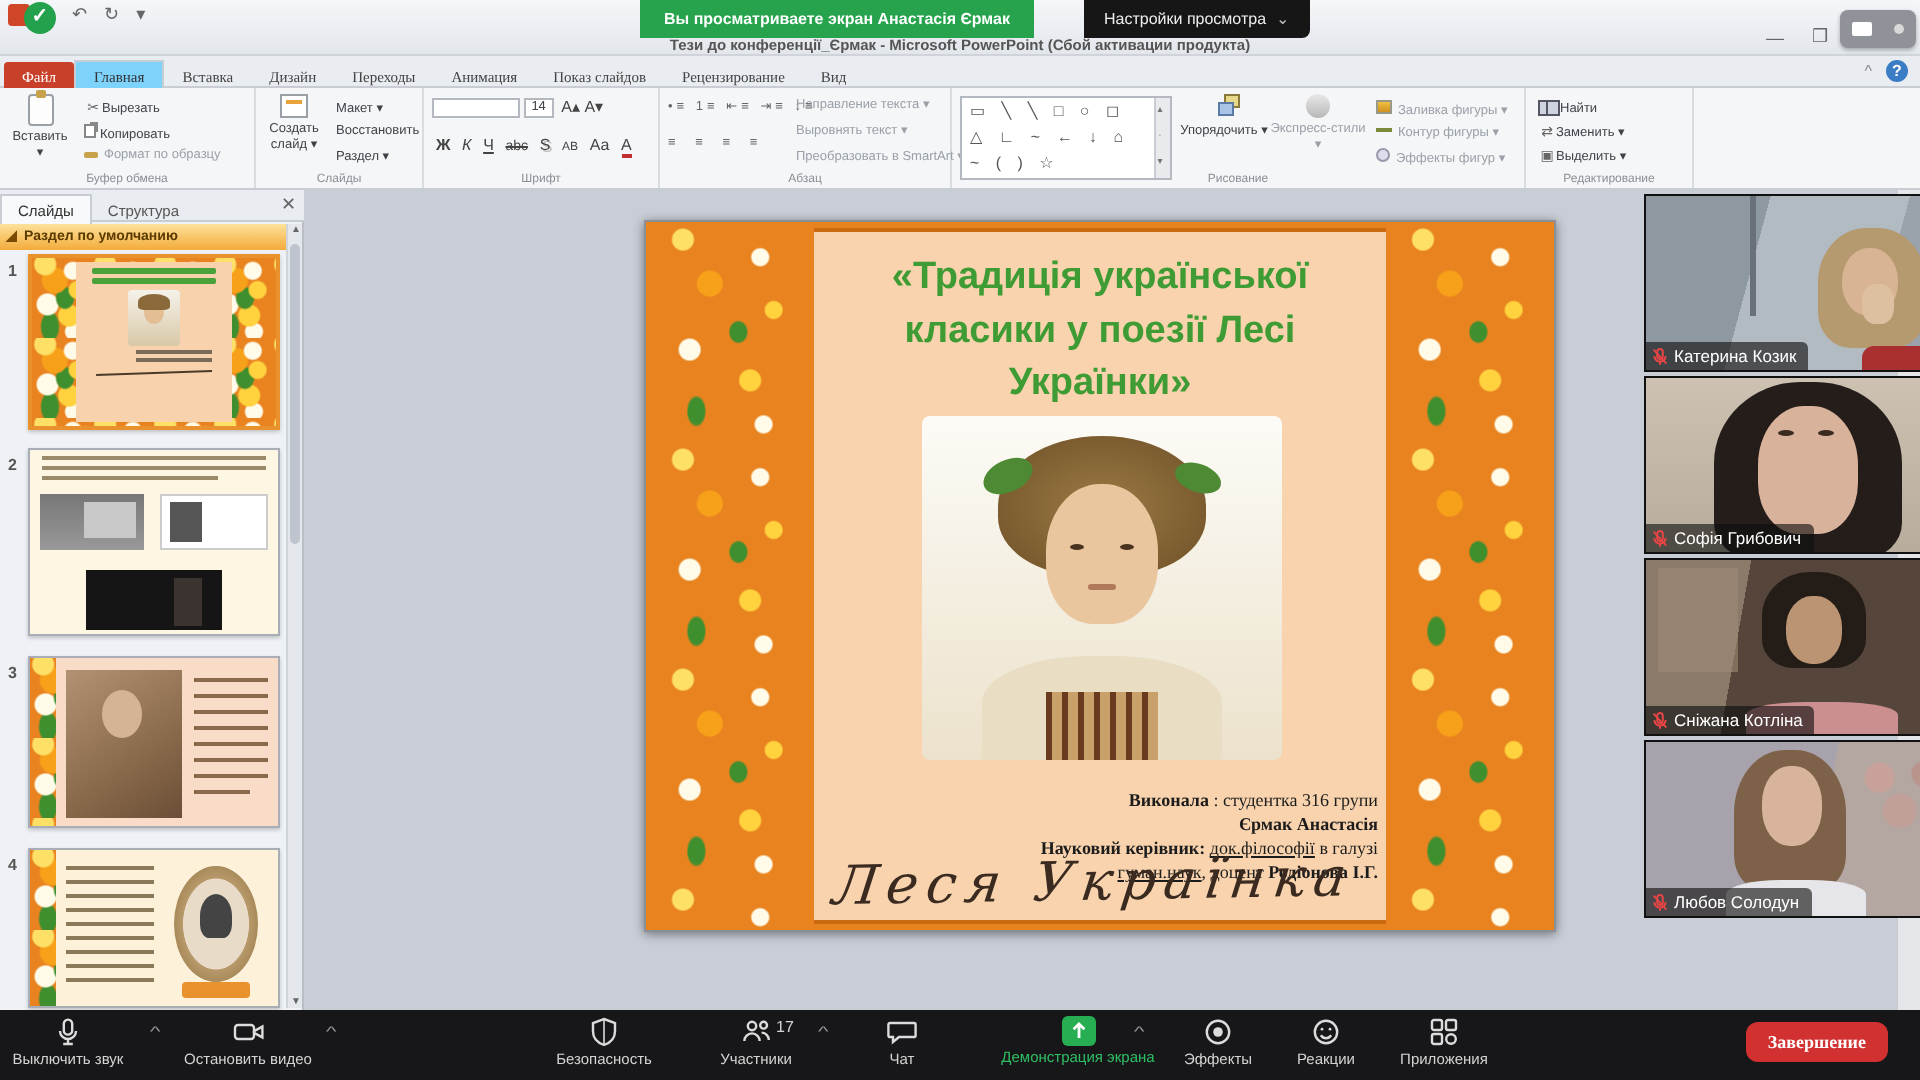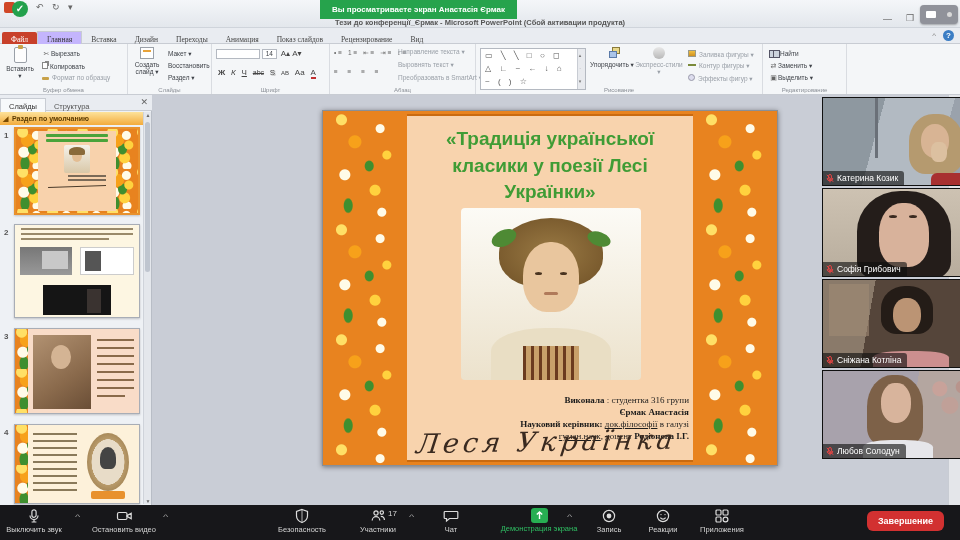--- a/index.html
+++ b/index.html
@@ -26,21 +26,21 @@
   .banner{position:absolute;top:0;left:320px;height:19px;background:#26a34c;color:#fff;
     font-size:8px;font-weight:bold;line-height:19px;padding:0 12px;z-index:60;}
   .banner-settings{position:absolute;top:0;left:542px;height:19px;background:#161616;color:#eee;
     font-size:8px;line-height:19px;padding:0 10px;border-radius:0 0 4px 0;z-index:60;}
   .banner-settings .caret{margin-left:5px;color:#bbb;}
 
   
   .tabs-row{position:absolute;top:28px;left:0;width:960px;height:16px;background:#e9ecf1;border-bottom:1px solid #c8ccd3;}
   .rtab{display:inline-block;height:16px;line-height:16px;padding:0 9px;font-size:7.5px;color:#444;font-family:Liberation Serif, serif;}
   .rtab.file{background:#c8402a;color:#fff;border-radius:2px 2px 0 0;margin-left:2px;}
-  .rtab.active{background:#c4b5fd;border:1px solid #c8ccd3;border-bottom:none;color:#333;}
+  .rtab.active{background:#7dd3fc;border:1px solid #c8ccd3;border-bottom:none;color:#333;}
   .ribbon-help{position:absolute;right:6px;top:2px;width:11px;height:11px;border-radius:50%;background:#3b7dc4;
     color:#fff;font-size:8px;text-align:center;line-height:11px;font-weight:bold;}
   .ribbon-caret{position:absolute;right:24px;top:3px;font-size:8px;color:#888;}
 
   
   .ribbon{position:absolute;top:44px;left:0;width:960px;height:51px;background:#f4f6f8;border-bottom:1px solid #c8ccd3;}
   .rgroup{position:absolute;top:0;height:50px;border-right:1px solid #d9dce1;}
   .rlabel{position:absolute;bottom:1px;left:0;width:100%;text-align:center;font-size:6px;color:#8a8f96;}
   .bigbtn{position:absolute;top:3px;text-align:center;font-size:6.5px;color:#3f4349;}
   .bigbtn .bicon{margin:0 auto 2px;}
@@ -204,21 +204,21 @@
   .bottombar{position:absolute;left:0;top:505px;width:960px;height:35px;background:#17171a;z-index:80;}
   .zitem{position:absolute;top:3px;text-align:center;color:#d4d4d4;font-size:7.5px;}
   .zitem svg{display:block;margin:0 auto 1px;}
   .zitem .lbl{white-space:nowrap;}
   .zcaret{position:absolute;top:8px;color:#9a9a9a;font-size:7px;transform:scaleX(1.6);}
   .share-ico{width:17px;height:15px;background:#27ae52;border-radius:3px;margin:0 auto 1px;position:relative;}
   .share-ico svg{position:absolute;left:2px;top:1px;}
   .share-lbl{color:#2fbf63;}
   .pcount{position:absolute;top:4px;font-size:8px;color:#d4d4d4;}
   .end-btn{position:absolute;right:16px;top:6px;background:#d23131;color:#fff;font-size:9px;
-    padding:5px 11px;border-radius:6px;font-weight:bold;}
+    padding:5px 11px;border-radius:6px;font-weight:bold;font-family:Liberation Serif, serif;}
   .mic-off{flex:0 0 auto;}
 </style>
 </head>
 <body>
 
 <div id="root">
 
   <div class="titlebar">
     <div class="app-ico"></div>
     <div class="zoom-dot">✓</div>
@@ -226,20 +226,23 @@
     <div class="win-title">Тези до конференції_Єрмак  -  Microsoft PowerPoint (Сбой активации продукта)</div>
     <div class="win-min">—</div>
     <div class="win-restore">❒</div>
     <div class="float-pill">
         <span></span>
         <i></i>
       </div>
   </div>
 
   <div class="banner">Вы просматриваете экран Анастасія Єрмак</div>
+  <div class="banner-settings">
+    <span>Настройки просмотра</span><span class="caret">⌄</span>
+  </div>
 
   <div class="tabs-row">
     <span class="rtab file">Файл</span><span class="rtab active">Главная</span><span class="rtab">Вставка</span><span class="rtab">Дизайн</span><span class="rtab">Переходы</span><span class="rtab">Анимация</span><span class="rtab">Показ слайдов</span><span class="rtab">Рецензирование</span><span class="rtab">Вид</span>
     <span class="ribbon-caret">^</span>
     <span class="ribbon-help">?</span>
   </div>
 
   <div class="ribbon">
 
     <div class="rgroup" style="left:0;width:128px;">
@@ -569,21 +572,21 @@
       </div>
       <div class="lbl share-lbl">Демонстрация экрана</div>
     </div>
     <span class="zcaret" style="left:568px;">^</span>
 
     <div class="zitem" style="left:586px;width:46px;">
       <svg width="16" height="16" viewBox="0 0 16 16" fill="none" stroke="#dcdcdc" stroke-width="1.2">
           <circle cx="8" cy="8" r="5.6"></circle>
           <circle cx="8" cy="8" r="2.4" fill="#dcdcdc" stroke="none"></circle>
         </svg>
-      <div class="lbl">Запись</div>
+      <div class="lbl">Эффекты</div>
     </div>
 
     <div class="zitem" style="left:638px;width:50px;">
       <svg width="16" height="16" viewBox="0 0 16 16" fill="none" stroke="#dcdcdc" stroke-width="1.2">
           <circle cx="8" cy="8" r="5.6"></circle>
           <circle cx="6" cy="6.6" r=".7" fill="#dcdcdc" stroke="none"></circle>
           <circle cx="10" cy="6.6" r=".7" fill="#dcdcdc" stroke="none"></circle>
           <path d="M5.4 9.6c.7 1 1.6 1.5 2.6 1.5s1.9-.5 2.6-1.5"></path>
         </svg>
       <div class="lbl">Реакции</div>

